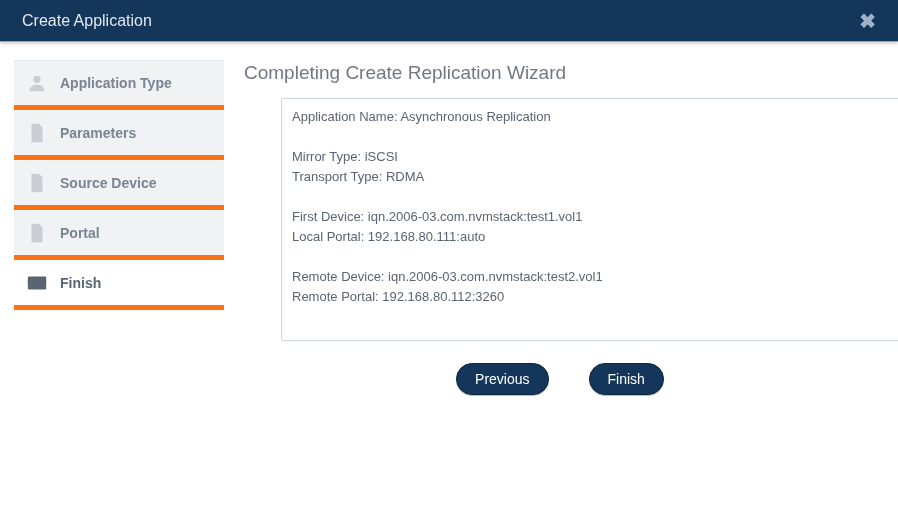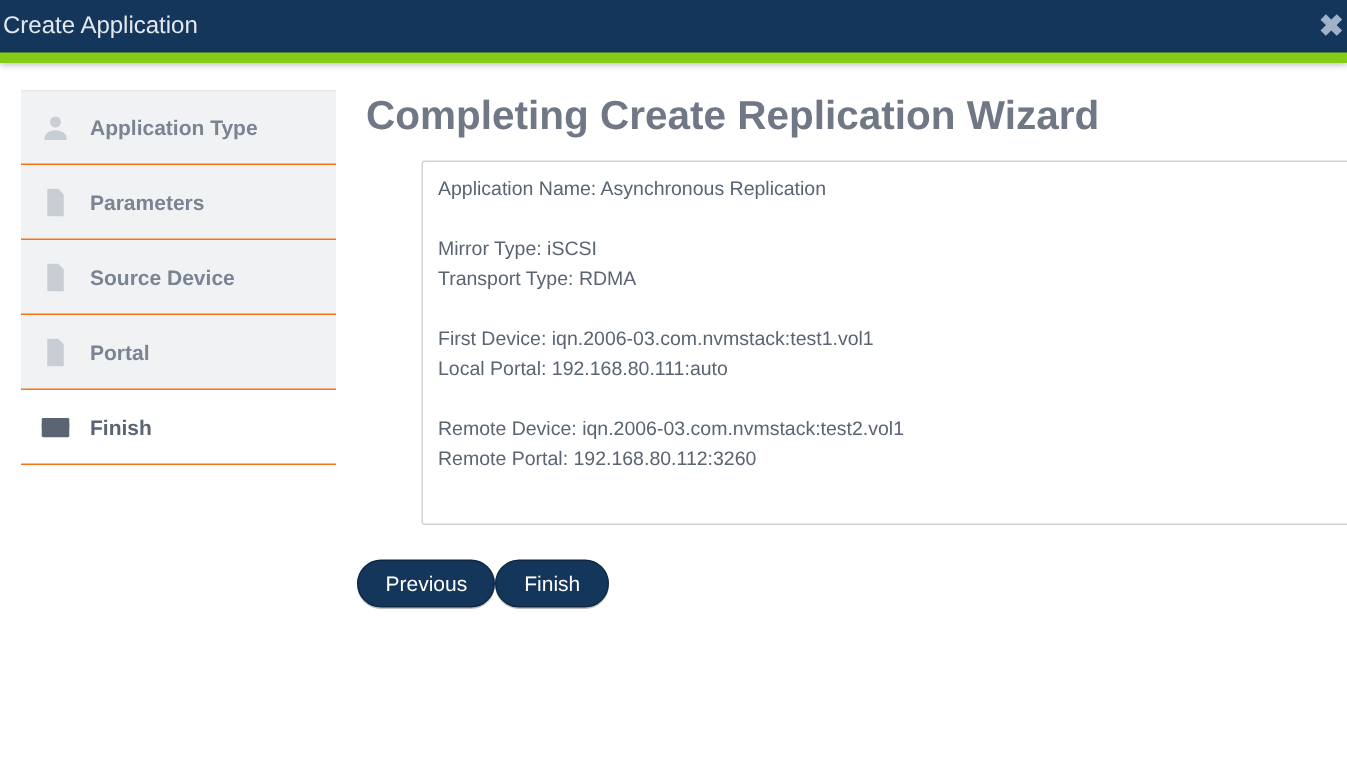--- a/index.html
+++ b/index.html
@@ -13,23 +13,23 @@
   overflow: hidden;
 }
 
 .titlebar {
   height: 42px;
   background: #15365b;
   color: #e3e8ee;
   display: flex;
   align-items: center;
   justify-content: space-between;
-  padding: 0 2px;
+  padding: 0 22px;
   font-size: 16px;
-  border-bottom: 7px solid #84cc16;
+  border-bottom: 1px solid #84cc16;
   box-shadow: 0 1px 4px rgba(0,0,0,.25);
 }
 .titlebar .close {
   font-size: 20px;
   color: #9fb2c7;
   cursor: pointer;
   font-weight: bold;
 }
 
 .body {
@@ -45,63 +45,64 @@
 }
 .step {
   height: 50px;
   display: flex;
   align-items: center;
   gap: 12px;
   padding: 0 12px;
   color: #7a8492;
   font-weight: 600;
   font-size: 14px;
-  border-bottom: 1px solid #f97316;
+  border-bottom: 5px solid #f97316;
   background: #f0f2f4;
 }
 .step:first-child { border-top: 1px solid #e6e9ec; }
 .step.active {
   background: #fff;
 }
 .step .ic { flex: 0 0 22px; display:flex; align-items:center; justify-content:center; }
 .step .ic svg { width: 22px; height: 22px; }
 .step .ic path, .step .ic rect, .step .ic circle { fill: #c9ced4; }
 .step.active .ic path, .step.active .ic rect, .step.active .ic circle { fill: #5a6472; }
 .step.active { color: #5a6472; }
 
 .main {
   flex: 1 1 auto;
   padding: 2px 0 0 0;
 }
 .heading {
-  font-size: 27px;
-  font-weight: 700;
+  font-size: 19px;
+  font-weight: 400;
   color: #707885;
   margin: 0 0 14px 6px;
 }
 
 textarea.summary {
   width: 100%;
   height: 243px;
   border: 1px solid #cfd5db;
   border-radius: 2px;
   padding: 8px 10px;
   font-family: inherit;
   font-size: 13px;
   line-height: 20px;
   color: #5a6472;
   resize: both;
   margin-left: 43px;
 }
 
 .btnrow {
   display: flex;
-  justify-content: flex-start;
+  justify-content: center;
   margin-top: 18px;
   padding: 0 2px 0 0;
+  gap: 40px;
 }
 .btn {
   background: #15365b;
   color: #fff;
   border: 1px solid #0e2844;
   padding: 7px 18px;
   border-radius: 16px;
   font-size: 14px;
   cursor: pointer;
   box-shadow: 0 1px 0 rgba(0,0,0,.25);

